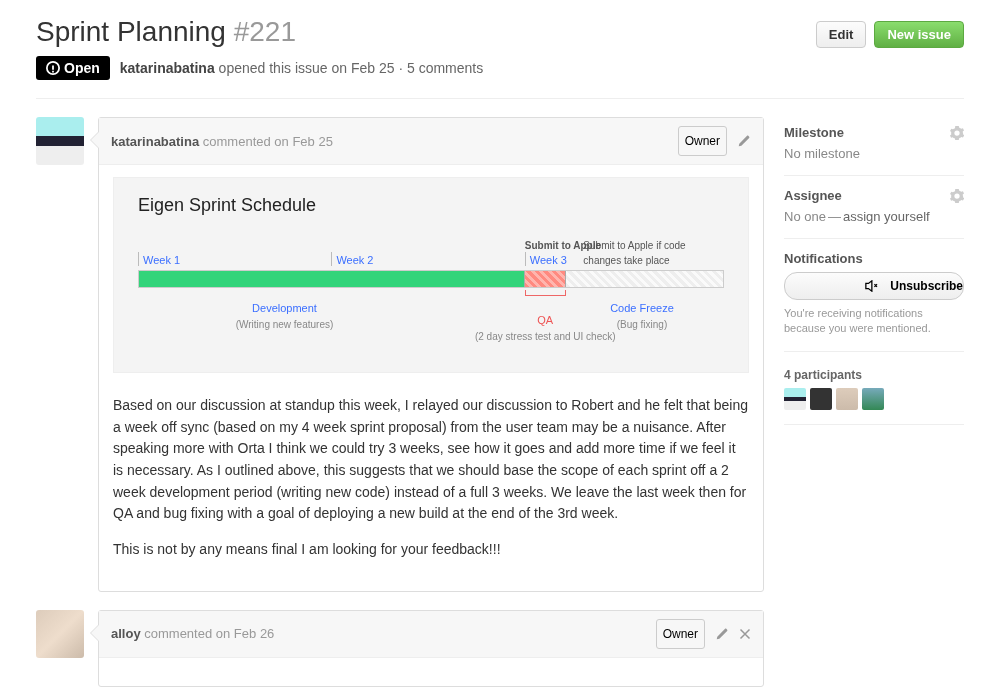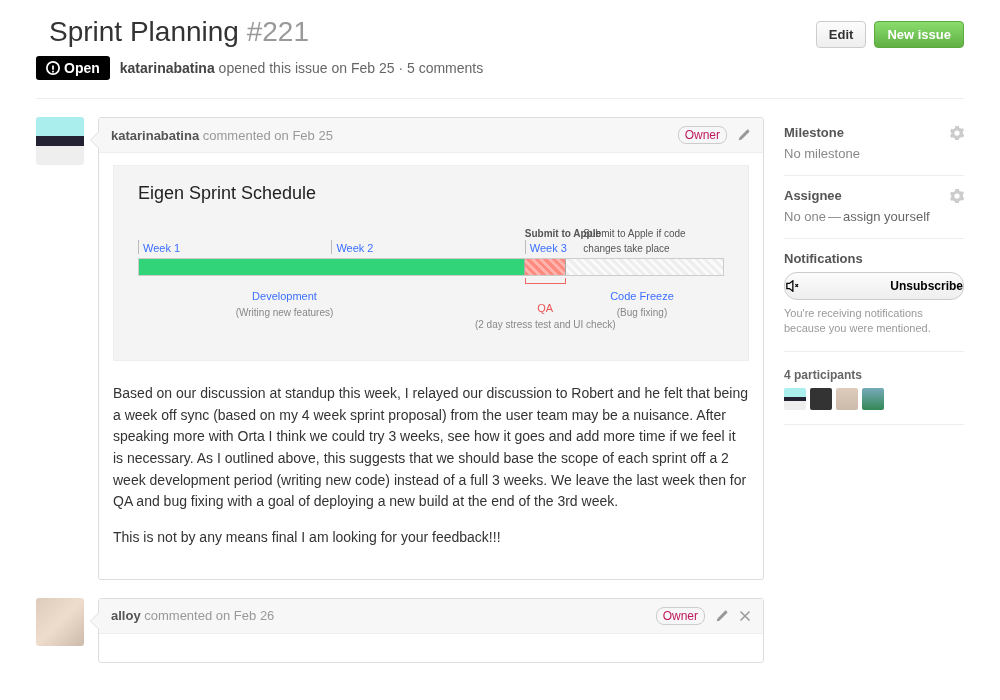--- a/index.html
+++ b/index.html
@@ -1,18 +1,18 @@
 <!DOCTYPE html>
 <html><head>
 <meta charset="utf-8">
 <style>
   * { box-sizing: border-box; margin: 0; padding: 0; }
   body { font-family: -apple-system, BlinkMacSystemFont, "Segoe UI", Helvetica, Arial, sans-serif; font-size: 14px; color: #333; background: #fff; }
   .container { width: 1000px; margin: 0; padding: 16px 36px; }
-  .header-row { display: flex; align-items: flex-end; justify-content: space-between; margin-bottom: 8px; margin-left: 13px; }
+  .header-row { display: flex; align-items: flex-end; justify-content: space-between; margin-bottom: 8px; }
   .title-line { font-size: 28px; font-weight: 400; color: #333; }
   .title-line .number { color: #999; font-weight: 300; }
   .actions { display: flex; gap: 8px; margin-top: 4px; }
   .btn { display: inline-flex; align-items: center; padding: 5px 12px; font-size: 13px; font-weight: 600; border: 1px solid #ccc; border-radius: 4px; background: linear-gradient(#fcfcfc,#eee); color: #333; cursor: pointer; }
   .btn-green { background: linear-gradient(#8add6d,#60b044); border-color: #5ca941; color: #fff; }
   .meta-row { display: flex; align-items: center; gap: 10px; font-size: 14px; color: #666; border-bottom: 1px solid #eee; padding-bottom: 18px; margin-bottom: 18px; }
   .state-badge { display: inline-flex; align-items: center; gap: 4px; background: #000000; color: #fff; padding: 4px 10px; border-radius: 3px; font-weight: 600; font-size: 14px; }
   .state-badge svg { fill: #fff; }
   .meta-author { font-weight: 600; color: #444; }
   .layout { display: flex; gap: 20px; align-items: flex-start; }
@@ -20,21 +20,21 @@
   .sidebar { width: 180px; flex: 0 0 180px; }
   .timeline-item { display: flex; gap: 14px; margin-bottom: 18px; }
   .avatar { width: 48px; height: 48px; border-radius: 3px; background: #555; flex: 0 0 48px; object-fit: cover; }
   .avatar.a1 { background: linear-gradient(180deg,#aee 0,#aee 40%,#223 40%,#223 60%,#eee 60%); position:relative; }
   .avatar.a2 { background: linear-gradient(135deg,#dcb 0,#edc 50%,#cba 100%); }
   .comment-box { flex: 1; border: 1px solid #ddd; border-radius: 3px; position: relative; }
   .comment-box::before { content:""; position:absolute; top:14px; left:-8px; width:0; height:0; border-top:8px solid transparent; border-bottom:8px solid transparent; border-right:8px solid #f7f7f7; filter: drop-shadow(-1px 0 0 #ddd); }
   .comment-header { background: #f7f7f7; border-bottom: 1px solid #eee; padding: 8px 12px; display: flex; align-items: center; justify-content: space-between; font-size: 13px; color: #999; }
   .comment-header .left .u { font-weight: 600; color: #555; }
   .comment-header .right { display: flex; align-items: center; gap: 10px; }
-  .owner-tag { border: 1px solid #ccc; border-radius: 8px; padding: 1px 6px; font-size: 12px; color: #be185d; }
+  .owner-tag { border: 1px solid #ccc; border-radius: 3px; padding: 7px 6px; font-size: 12px; color: #000000; }
   .icon-btn { color: #999; cursor: pointer; display:inline-flex; }
   .comment-body { padding: 12px 14px 16px; line-height: 1.55; color: #333; }
   .comment-body p { margin-bottom: 14px; }
   .schedule { background: #f4f4f4; border: 1px solid #eee; padding: 14px 24px 24px; margin-bottom: 22px; }
   .schedule h3 { font-size: 18px; font-weight: 400; color: #222; margin-bottom: 18px; }
   .sched-top-labels { font-size: 10px; color: #555; position: relative; height: 14px; }
   .sched-top-labels span { position:absolute; }
   .sched-col-labels { display:flex; font-size: 11px; color: #3b6fff; margin-bottom: 4px; }
   .sched-col-labels div { border-left: 1px solid #bbb; padding-left:4px; height:14px; }
   .bar-row { display:flex; height:18px; width:100%; border:1px solid #ccc; }
@@ -45,21 +45,21 @@
   .below-labels .lbl { position:absolute; text-align:center; }
   .below-labels .sub { color:#888; font-size:10px; display:block; }
   .qa-bracket { position:absolute; border-bottom:1px solid #e66; border-left:1px solid #e66; border-right:1px solid #e66; height:6px; }
   .sidebar-block { border-bottom:1px solid #eee; padding: 8px 0 14px; margin-bottom: 4px; position:relative; }
   .sidebar-title-row { display:flex; justify-content:space-between; align-items:center; }
   .sidebar-title { font-size:13px; font-weight:600; color:#555; }
   .sidebar-gear { color:#ccc; }
   .sidebar-value { font-size:13px; color:#888; margin-top:6px; }
   .sidebar-value a { color:#666; text-decoration:none; }
   .sidebar-value .dash { margin: 0 2px; }
-  .sidebar-btn { margin-top:6px; display:flex; align-items:center; justify-content:space-between; gap:12px; width:100%; padding:6px 0; font-size:12px; font-weight:600; border:1px solid #ccc; border-radius:13px; background:linear-gradient(#fcfcfc,#eee); cursor:pointer; }
+  .sidebar-btn { margin-top:6px; display:flex; align-items:center; justify-content:flex-end; gap:12px; width:100%; padding:6px 0; font-size:12px; font-weight:600; border:1px solid #ccc; border-radius:13px; background:linear-gradient(#fcfcfc,#eee); cursor:pointer; }
   .sidebar-note { font-size:11px; color:#999; margin-top:6px; line-height:1.4; }
   .participants-title { font-size:12px; font-weight:600; color:#666; margin-top:4px; }
   .participants-avatars { display:flex; gap:4px; margin-top:6px; }
   .participants-avatars .pav { width:22px; height:22px; border-radius:2px; }
   .lock-row { display:flex; align-items:center; gap:6px; font-size:13px; color:#555; font-weight:600; margin-top:4px; cursor:pointer; }
   svg { display:block; }
 </style>
 </head>
 <body>
 

